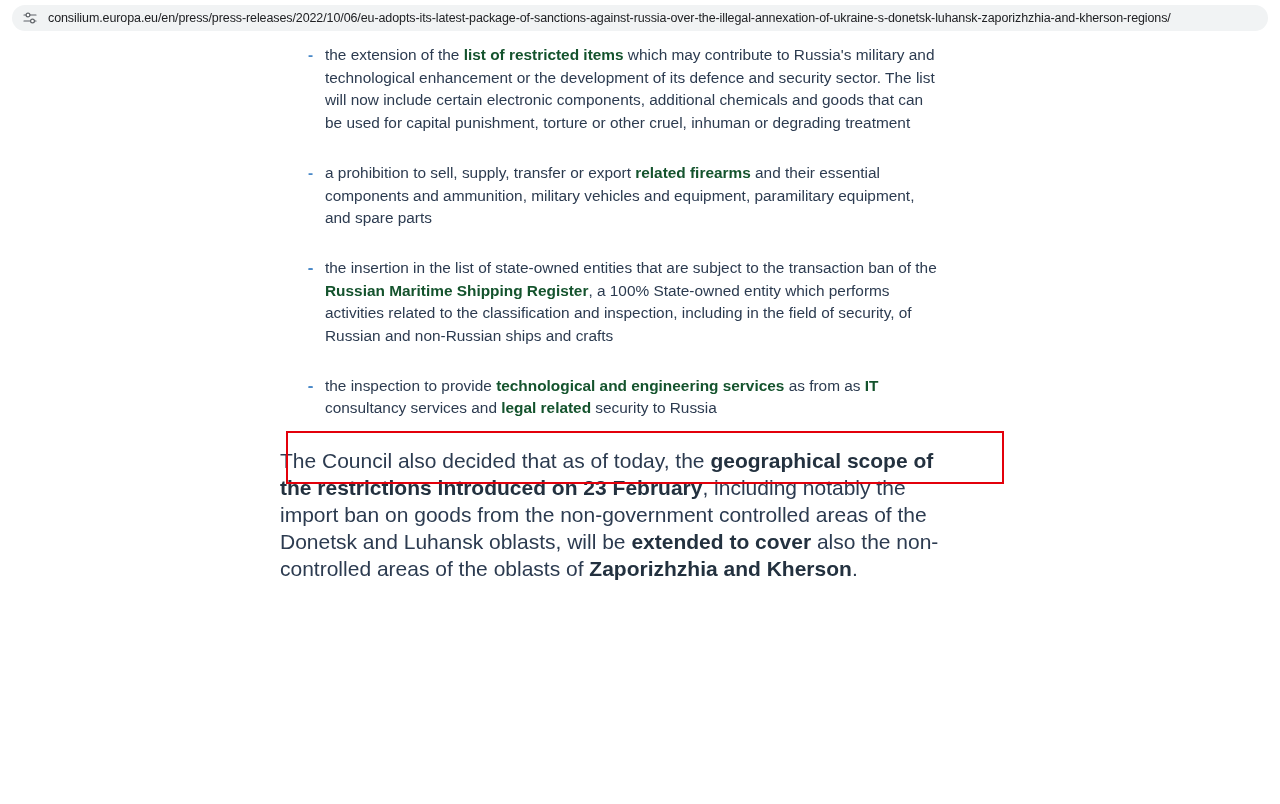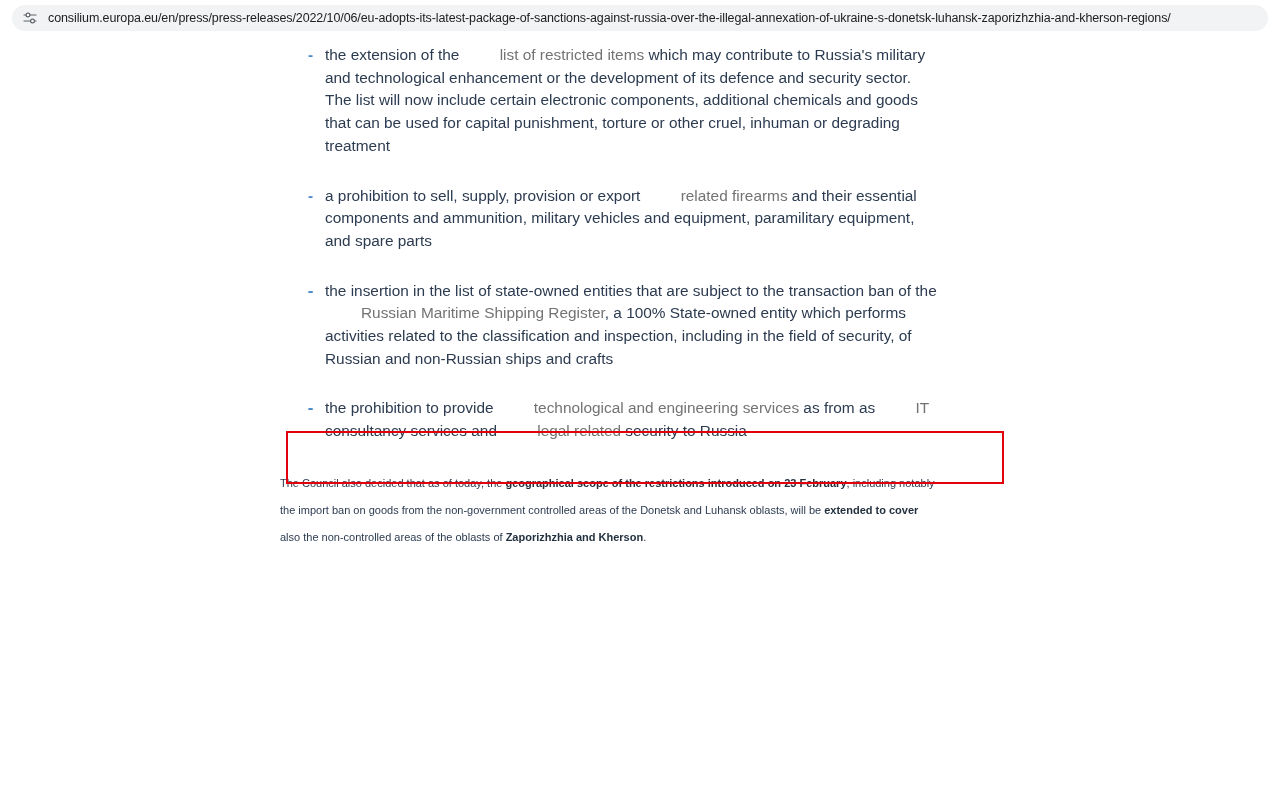--- a/index.html
+++ b/index.html
@@ -98,38 +98,38 @@
   }
   li.bullet-item .dash {
     position: absolute;
     left: 28px;
     top: 0px;
     color: #4a89c8;
     font-weight: bold;
     font-size: 15.4px;
     line-height: 22.7px;
   }
-  li.bullet-item b { font-weight: normal; color: #737373; margin-left: 36px; }
+  li.bullet-item b { font-weight: bold; color: #14532d; }
 
   
   #highlight-box {
     position: absolute;
     left: 286px;
     top: 438px;
     width: 718px;
     height: 104px;
     border: 2px solid #e3000b;
     box-sizing: border-box;
     pointer-events: none;
   }
 
   p.body-paragraph {
     margin: 0;
     color: #2c3b50;
-    font-size: 11px;
+    font-size: 21px;
     line-height: 27px;
     font-family: "Liberation Sans", sans-serif;
   }
   p.body-paragraph b { font-weight: bold; color: #23313f; }
 
   .spacer-top { height: 8px; }
 </style>
 </head>
 <body>
 
@@ -150,22 +150,22 @@
     </span>
     <span id="omnibox-url">consilium.europa.eu/en/press/press-releases/2022/10/06/eu-adopts-its-latest-package-of-sanctions-against-russia-over-the-illegal-annexation-of-ukraine-s-donetsk-luhansk-zaporizhzhia-and-kherson-regions/</span>
   </div>
 </div>
 
 <div id="page">
   <div id="content-column">
     <div class="spacer-top"></div>
     <ul class="bullet-list">
         <li class="bullet-item"><span class="dash">-</span><span><span>the extension of the </span><b>list of restricted items</b><span> which may contribute to Russia's military and technological enhancement or the development of its defence and security sector. The list will now include certain electronic components, additional chemicals and goods that can be used for capital punishment, torture or other cruel, inhuman or degrading treatment</span></span></li>
-        <li class="bullet-item"><span class="dash">-</span><span><span>a prohibition to sell, supply, provision or export </span><b>related firearms</b><span> and their essential components and ammunition, military vehicles and equipment, paramilitary equipment, and spare parts</span></span></li>
+        <li class="bullet-item"><span class="dash">-</span><span><span>a prohibition to sell, supply, transfer or export </span><b>related firearms</b><span> and their essential components and ammunition, military vehicles and equipment, paramilitary equipment, and spare parts</span></span></li>
         <li class="bullet-item"><span class="dash">-</span></li>
         <li class="bullet-item"><span class="dash">-</span><span><span>the insertion in the list of state-owned entities that are subject to the transaction ban of the </span><b>Russian Maritime Shipping Register</b><span>, a 100% State-owned entity which performs activities related to the classification and inspection, including in the field of security, of Russian and non-Russian ships and crafts</span></span></li>
         <li class="bullet-item"><span class="dash">-</span></li>
-        <li class="bullet-item"><span class="dash">-</span><span><span>the prohibition to provide </span><b>technological and engineering services</b><span> as from as </span><b>IT</b><span> consultancy services and </span><b>legal related</b><span> security to Russia</span></span></li>
+        <li class="bullet-item"><span class="dash">-</span><span><span>the inspection to provide </span><b>technological and engineering services</b><span> as from as </span><b>IT</b><span> consultancy services and </span><b>legal related</b><span> security to Russia</span></span></li>
       </ul>
     <p class="body-paragraph"><span>The Council also decided that as of today, the </span><b>geographical scope of the restrictions introduced on 23 February</b><span>, including notably the import ban on goods from the non-government controlled areas of the Donetsk and Luhansk oblasts, will be </span><b>extended to cover</b><span> also the non-controlled areas of the oblasts of </span><b>Zaporizhzhia and Kherson</b><span>.</span></p>
   </div>
   <div id="highlight-box" style="left: 286px; top: 395.141px; width: 718px; height: 52.4062px;"></div>
 </div>
 
 </body></html>

